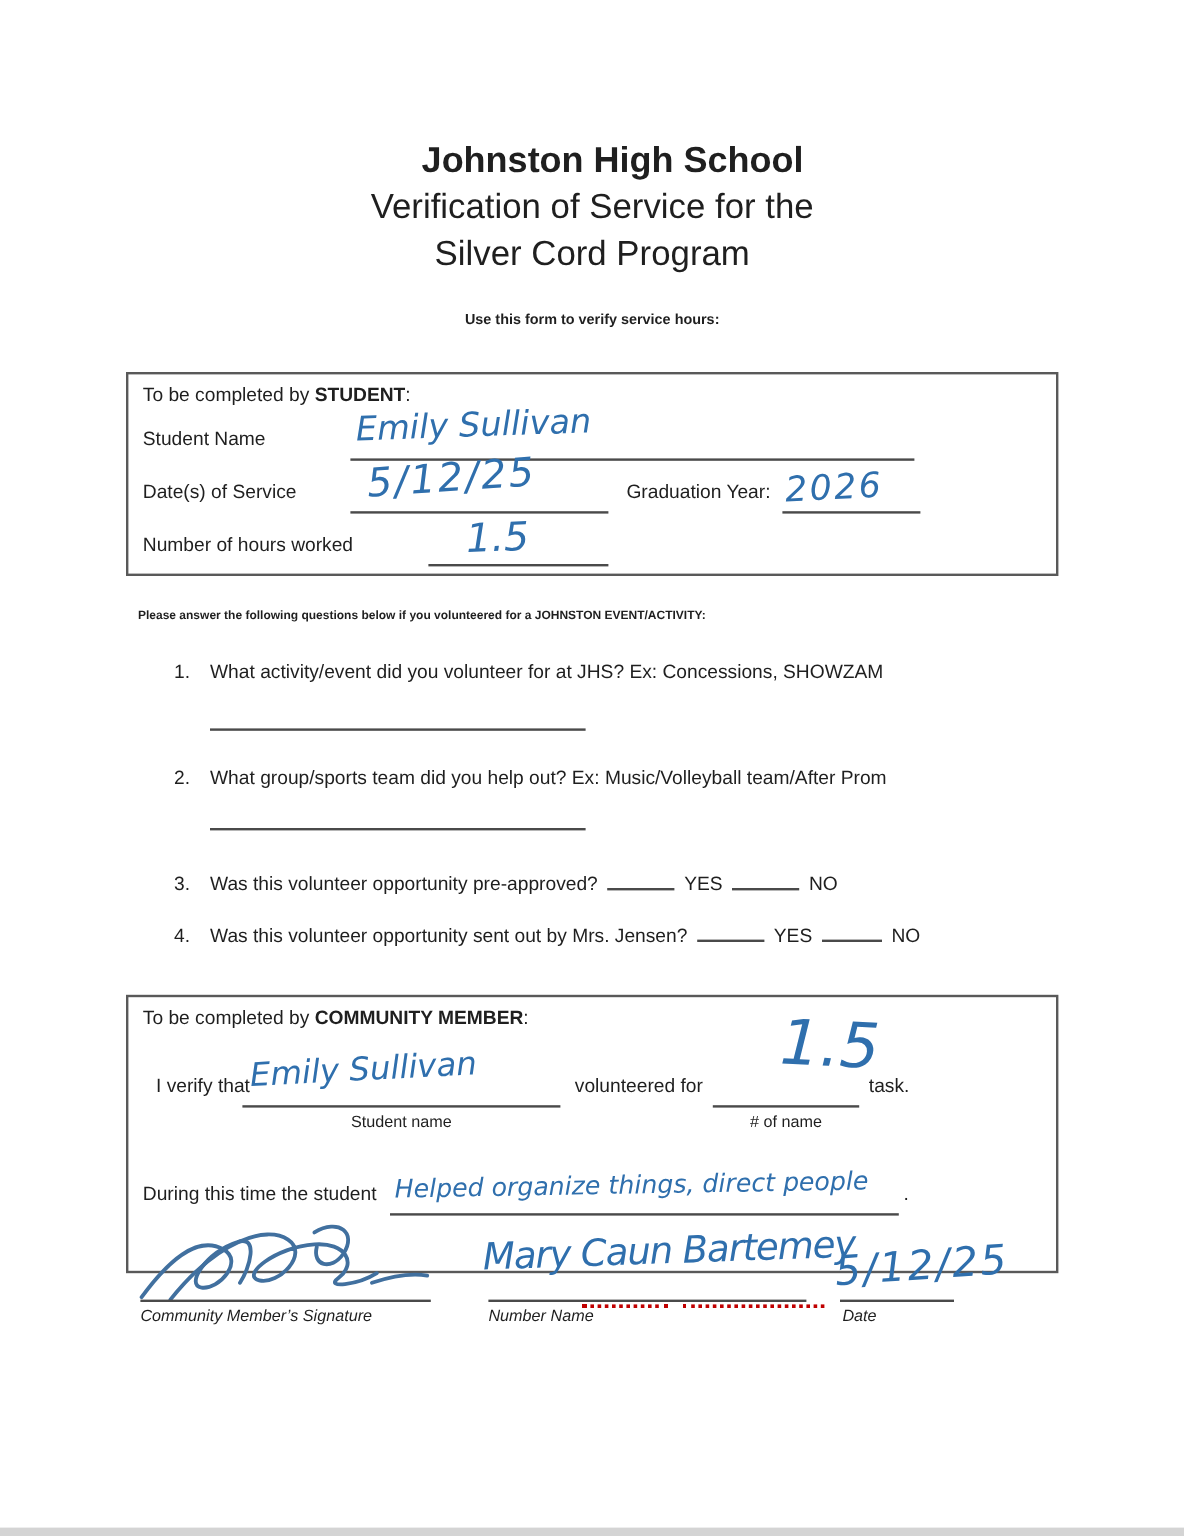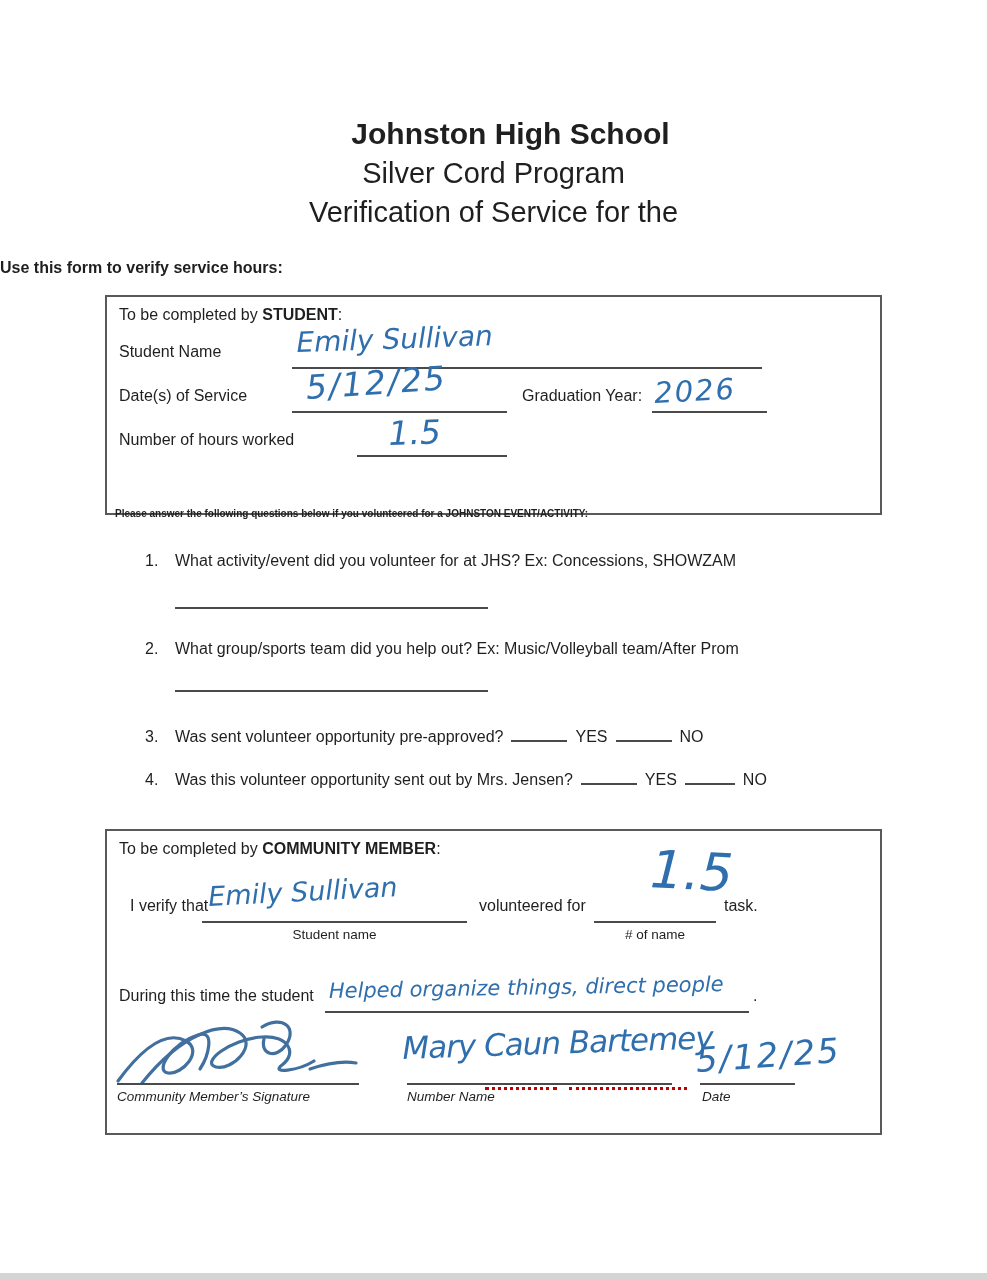--- a/index.html
+++ b/index.html
@@ -5,27 +5,27 @@
   html, body { margin:0; padding:0; background:#ffffff; }
   .page {
     position:relative; width:987px; height:1280px; background:#ffffff;
     font-family:"Liberation Sans","DejaVu Sans",sans-serif; color:#1f1f1f;
     overflow:hidden;
   }
   
   .title-block { position:absolute; top:114px; left:0; width:100%; text-align:center; }
   .title-main { font-size:30px; font-weight:700; line-height:40px;padding-left:34px; }
   .title-sub  { font-size:29px; font-weight:400; line-height:39px; }
-  .form-subtitle { position:absolute; top:259px; left:0; width:100%; text-align:left;
-    font-size:16px; font-weight:700; }
+  .form-subtitle { position:absolute; top:259px; left:0; width:100%; text-align:center;
+    font-size:12px; font-weight:700; }
 
   
   .box { position:absolute; left:105px; width:777px; border:2px solid #595959; box-sizing:border-box; }
-  .box-student   { top:295px; height:220px; }
-  .box-community { top:829px; height:306px; }
+  .box-student   { top:310px; height:170px; }
+  .box-community { top:829px; height:232px; }
   .box-heading { position:absolute; left:12px; top:9px; font-size:16px; white-space:nowrap; }
   .box-heading b { font-weight:700; }
 
   .s-label, .c-text { position:absolute; font-size:16px; white-space:nowrap; }
   .u-line { position:absolute; height:0; border-bottom:2px solid #4a4a4a; }
   .caption { position:absolute; font-size:13.5px; text-align:center; white-space:nowrap; }
   .cap-left { text-align:right;font-style:italic; }
 
   
   .hw {
@@ -50,22 +50,22 @@
 
   .bottom-strip { position:absolute; left:0; bottom:0; width:100%; height:7px; background:#d4d4d4; }
 </style>
 </head>
 <body>
 
 <div class="page">
 
   <div class="title-block">
     <div class="title-main">Johnston High School</div>
+    <div class="title-sub">Verification of Service for the</div>
     <div class="title-sub">Silver Cord Program</div>
-    <div class="title-sub">Verification of Service for the</div>
   </div>
   <div class="form-subtitle">Use this form to verify service hours:</div>
 
   <div class="box box-student">
     <div class="box-heading">
       <span>To be completed by </span><b>STUDENT</b><span>:</span>
     </div>
 
     <div class="s-label" style="left:12px; top:46px">Student Name</div>
     <div class="u-line" style="left:185px; top:70px; width:470px"></div>
@@ -93,21 +93,21 @@
     <div class="u-line" style="left:60px; top:99px; width:313px"></div>
     <div class="hw" style="left:70px; top:74px; font-size:20px"></div>
 
     <div class="q-row" style="top:132px">
       <span class="q-num">2.</span><span>What group/sports team did you help out? Ex: Music/Volleyball team/After Prom</span>
     </div>
     <div class="u-line" style="left:60px; top:182px; width:313px"></div>
     <div class="hw" style="left:70px; top:157px; font-size:20px"></div>
 
     <div class="q-row" style="top:216px">
-      <span class="q-num">3.</span><span>Was sent volunteer opportunity pre-approved?</span><span class="mini-line"></span><span>YES</span><span class="mini-line"></span><span>NO</span>
+      <span class="q-num">3.</span><span>Was this volunteer opportunity pre-approved?</span><span class="mini-line"></span><span>YES</span><span class="mini-line"></span><span>NO</span>
     </div>
 
     <div class="q-row" style="top:259px">
       <span class="q-num">4.</span><span>Was this volunteer opportunity sent out by Mrs. Jensen?</span><span class="mini-line"></span><span>YES</span><span class="mini-line" style="width:50px"></span><span>NO</span>
     </div>
   </div>
 
   <div class="box box-community">
     <div class="box-heading">
       <span>To be completed by </span><b>COMMUNITY MEMBER</b><span>:</span>

